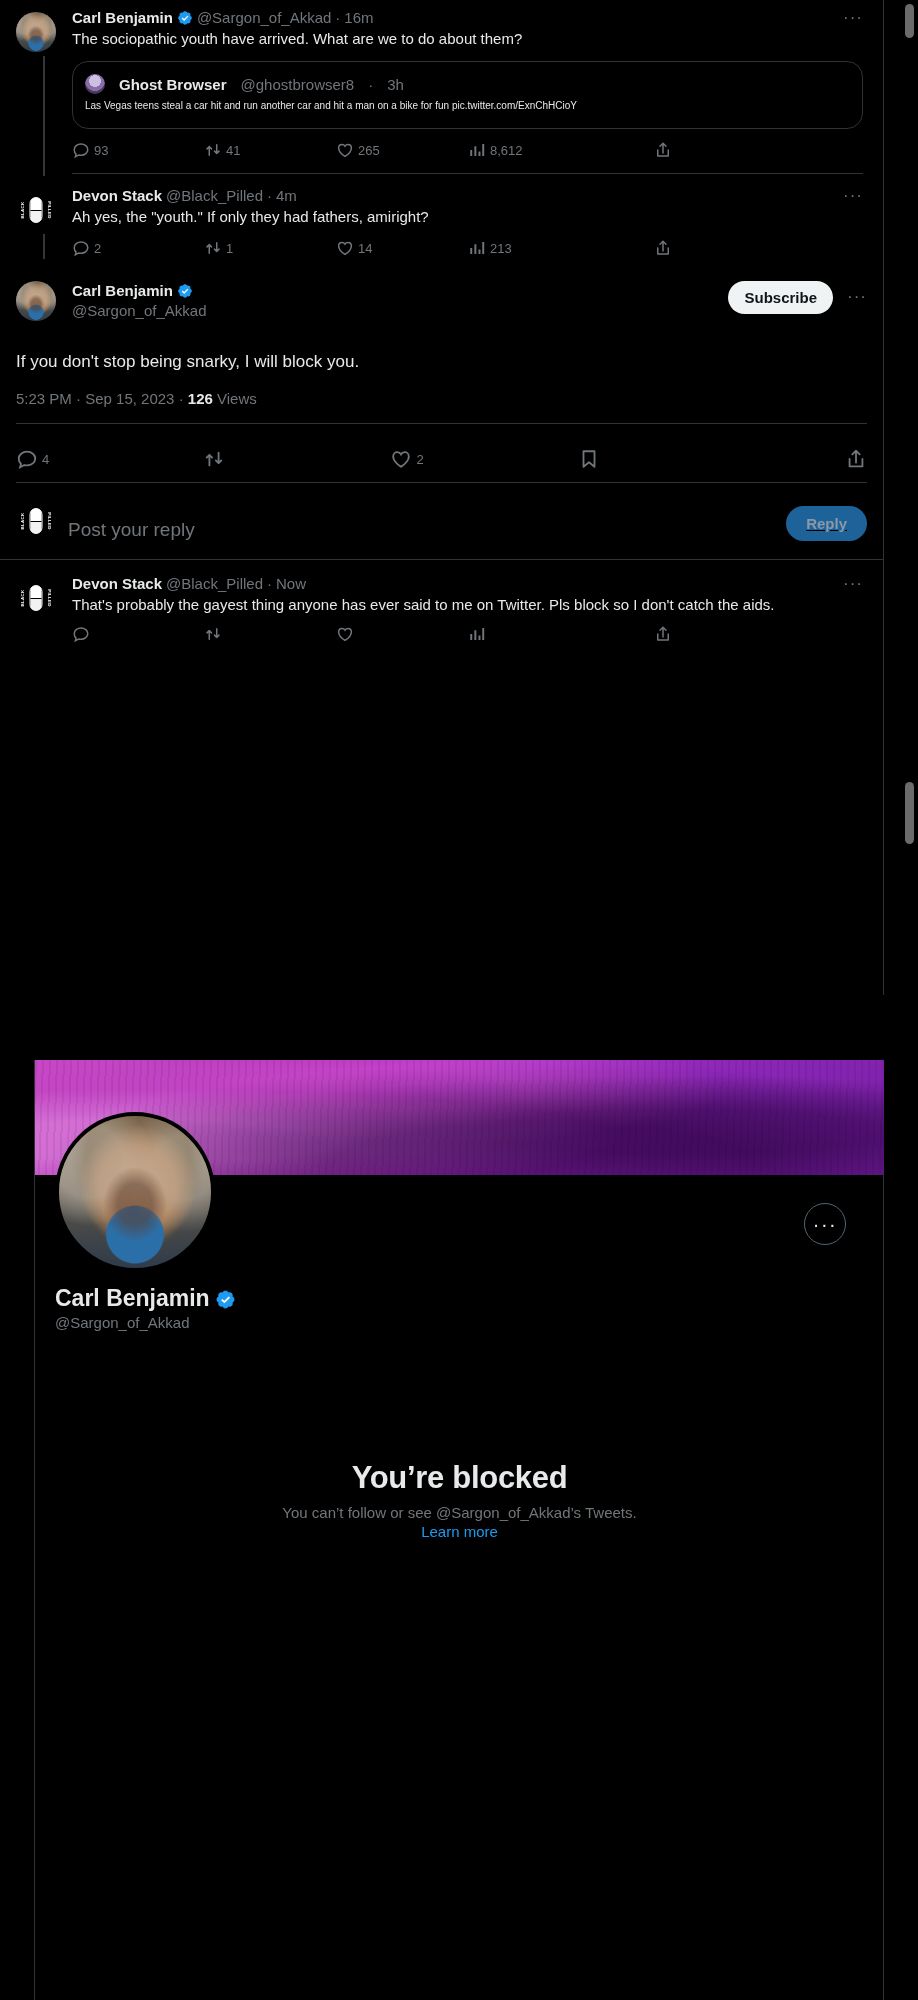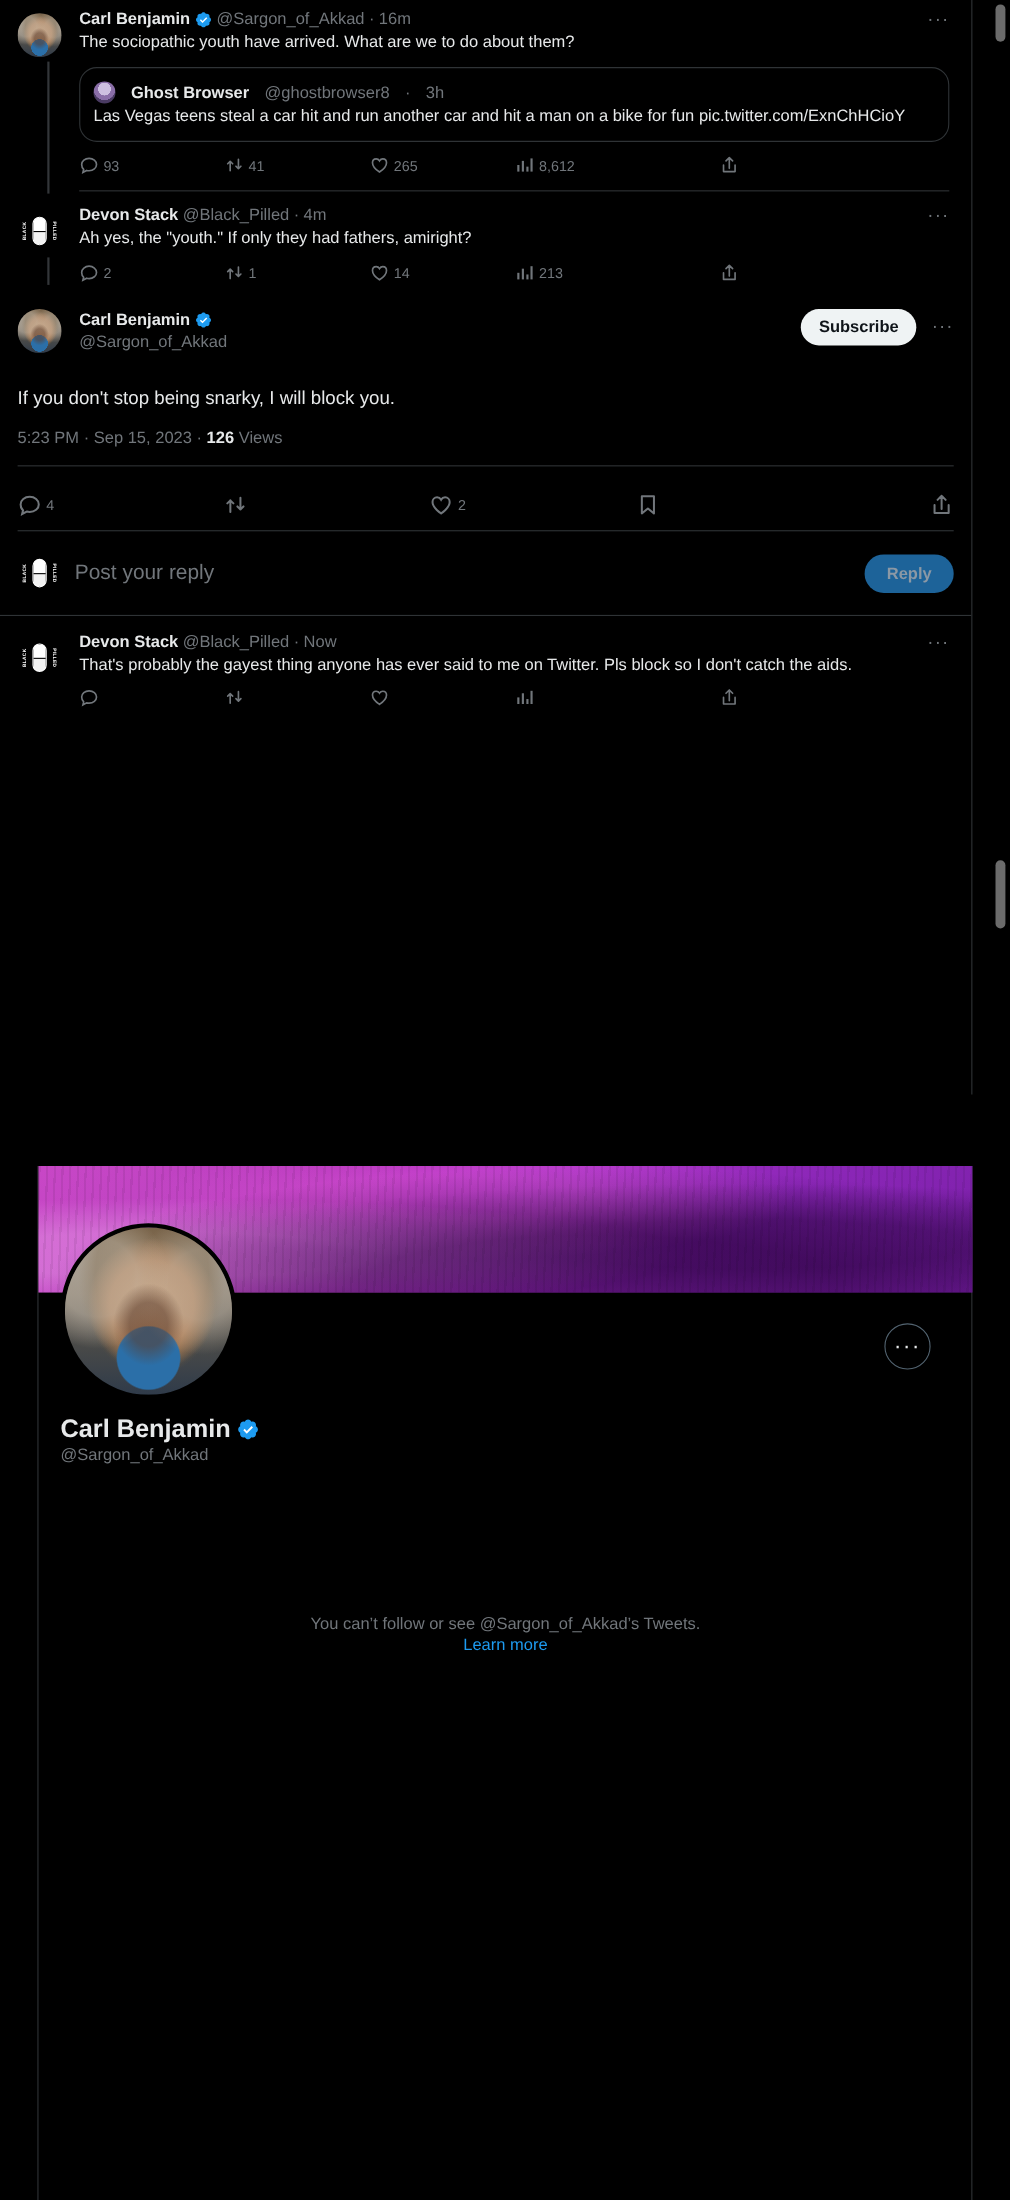--- a/index.html
+++ b/index.html
@@ -70,21 +70,21 @@
   .tweet-text { color:#e7e9ea; font-size:15px; line-height:20px; margin-top:1px; word-wrap:break-word; }
   .more-dots { color:#71767b; font-size:17px; line-height:12px; letter-spacing:1px; }
 
   .quote {
     border:1px solid #2f3336; border-radius:16px; margin-top:12px; padding:12px;
   }
   .q-head { display:flex; align-items:center; gap:14px; }
   .q-av { width:20px; height:20px; border-radius:50%; flex:0 0 20px;
           background: radial-gradient(circle at 50% 35%, #cdbfe0 0 35%, #8a6ea8 36% 60%, #4a3b63 61% 100%); }
   .q-name { color:#e7e9ea; font-weight:bold; font-size:15px; }
-  .q-text { color:#e7e9ea; font-size:15px; line-height:20px; margin-top:2px; }
+  .q-text { color:#e7e9ea; font-size:10px; line-height:20px; margin-top:2px; }
 
   
   .actions { display:flex; align-items:center; margin-top:12px; max-width:560px; }
   .act { display:flex; align-items:center; gap:4px; color:#71767b; font-size:13px; }
   .act .ico { width:18px; height:18px; display:inline-block; }
   .a1{flex:0 0 22%;} .a2{flex:0 0 22%;} .a3{flex:0 0 22%;} .a4{flex:0 0 22%;} .a5{flex:0 0 12%; justify-content:flex-end;}
 
   .sep { height:1px; background:#2f3336; margin:12px 0 0 0; }
 
   
@@ -98,21 +98,21 @@
   }
   .focus-text { color:#e7e9ea; font-size:17px; line-height:24px; margin-top:29px; }
   .meta { color:#71767b; font-size:15px; margin-top:16px; }
   .meta b { color:#e7e9ea; font-weight:bold; }
 
   .big-actions { display:flex; align-items:center; padding:12px 0; }
   .big-actions .act .ico { width:22px; height:22px; }
   .big-actions .act { font-size:13px; }
 
   
-  .composer { display:flex; align-items:center; padding:18px 16px; gap:12px; }
+  .composer { display:flex; align-items:flex-end; padding:18px 16px; gap:12px;text-decoration:underline; }
   .composer .ph { flex:1 1 auto; color:#71767b; font-size:19px; }
   .reply-btn {
     background:#1d6399; color:#8b98a5; font-weight:bold; font-size:15px;
     border:none; border-radius:9999px; padding:9px 20px; cursor:pointer;
   }
 
   
   .profile { position:absolute; left:0; top:1060px; width:884px; height:1240px; }
   .prof-col { position:absolute; left:34px; top:0; width:850px; bottom:0; border-left:1px solid #2f3336; border-right:1px solid #2f3336; background:#000;}
   .banner {
@@ -452,20 +452,21 @@
           <svg viewBox="0 0 24 24" width="21" height="21">
               <path fill="#1d9bf0" d="M22.25 12c0-1.43-.88-2.67-2.19-3.34.46-1.39.2-2.9-.81-3.91s-2.52-1.27-3.91-.81C14.67 2.63 13.43 1.75 12 1.75s-2.67.88-3.34 2.19c-1.39-.46-2.9-.2-3.91.81s-1.27 2.52-.81 3.91C2.63 9.33 1.75 10.57 1.75 12s.88 2.67 2.19 3.34c-.46 1.39-.2 2.9.81 3.91s2.52 1.27 3.91.81c.67 1.31 1.91 2.19 3.34 2.19s2.67-.88 3.34-2.19c1.39.46 2.9.2 3.91-.81s1.27-2.52.81-3.91c1.31-.67 2.19-1.91 2.19-3.34z"></path>
               <path fill="#fff" d="M10.67 16.37l-3.6-3.6 1.41-1.41 2.19 2.19 5.04-5.04 1.41 1.41-6.45 6.45z"></path>
             </svg>
         </span>
       </div>
       <div class="ph2">@Sargon_of_Akkad</div>
     </div>
 
     <div class="blocked" style="top:400px; left:35px; width:849px;">
+      <h1>You’re blocked</h1>
       <p>You can’t follow or see @Sargon_of_Akkad’s Tweets.</p>
       <a href="#">Learn more</a>
     </div>
   </div>
 
   <div class="sbar">
     <div class="sthumb" style="top:4px; height:34px;"></div>
     <div class="sthumb" style="top:782px; height:62px;"></div>
   </div>
 

